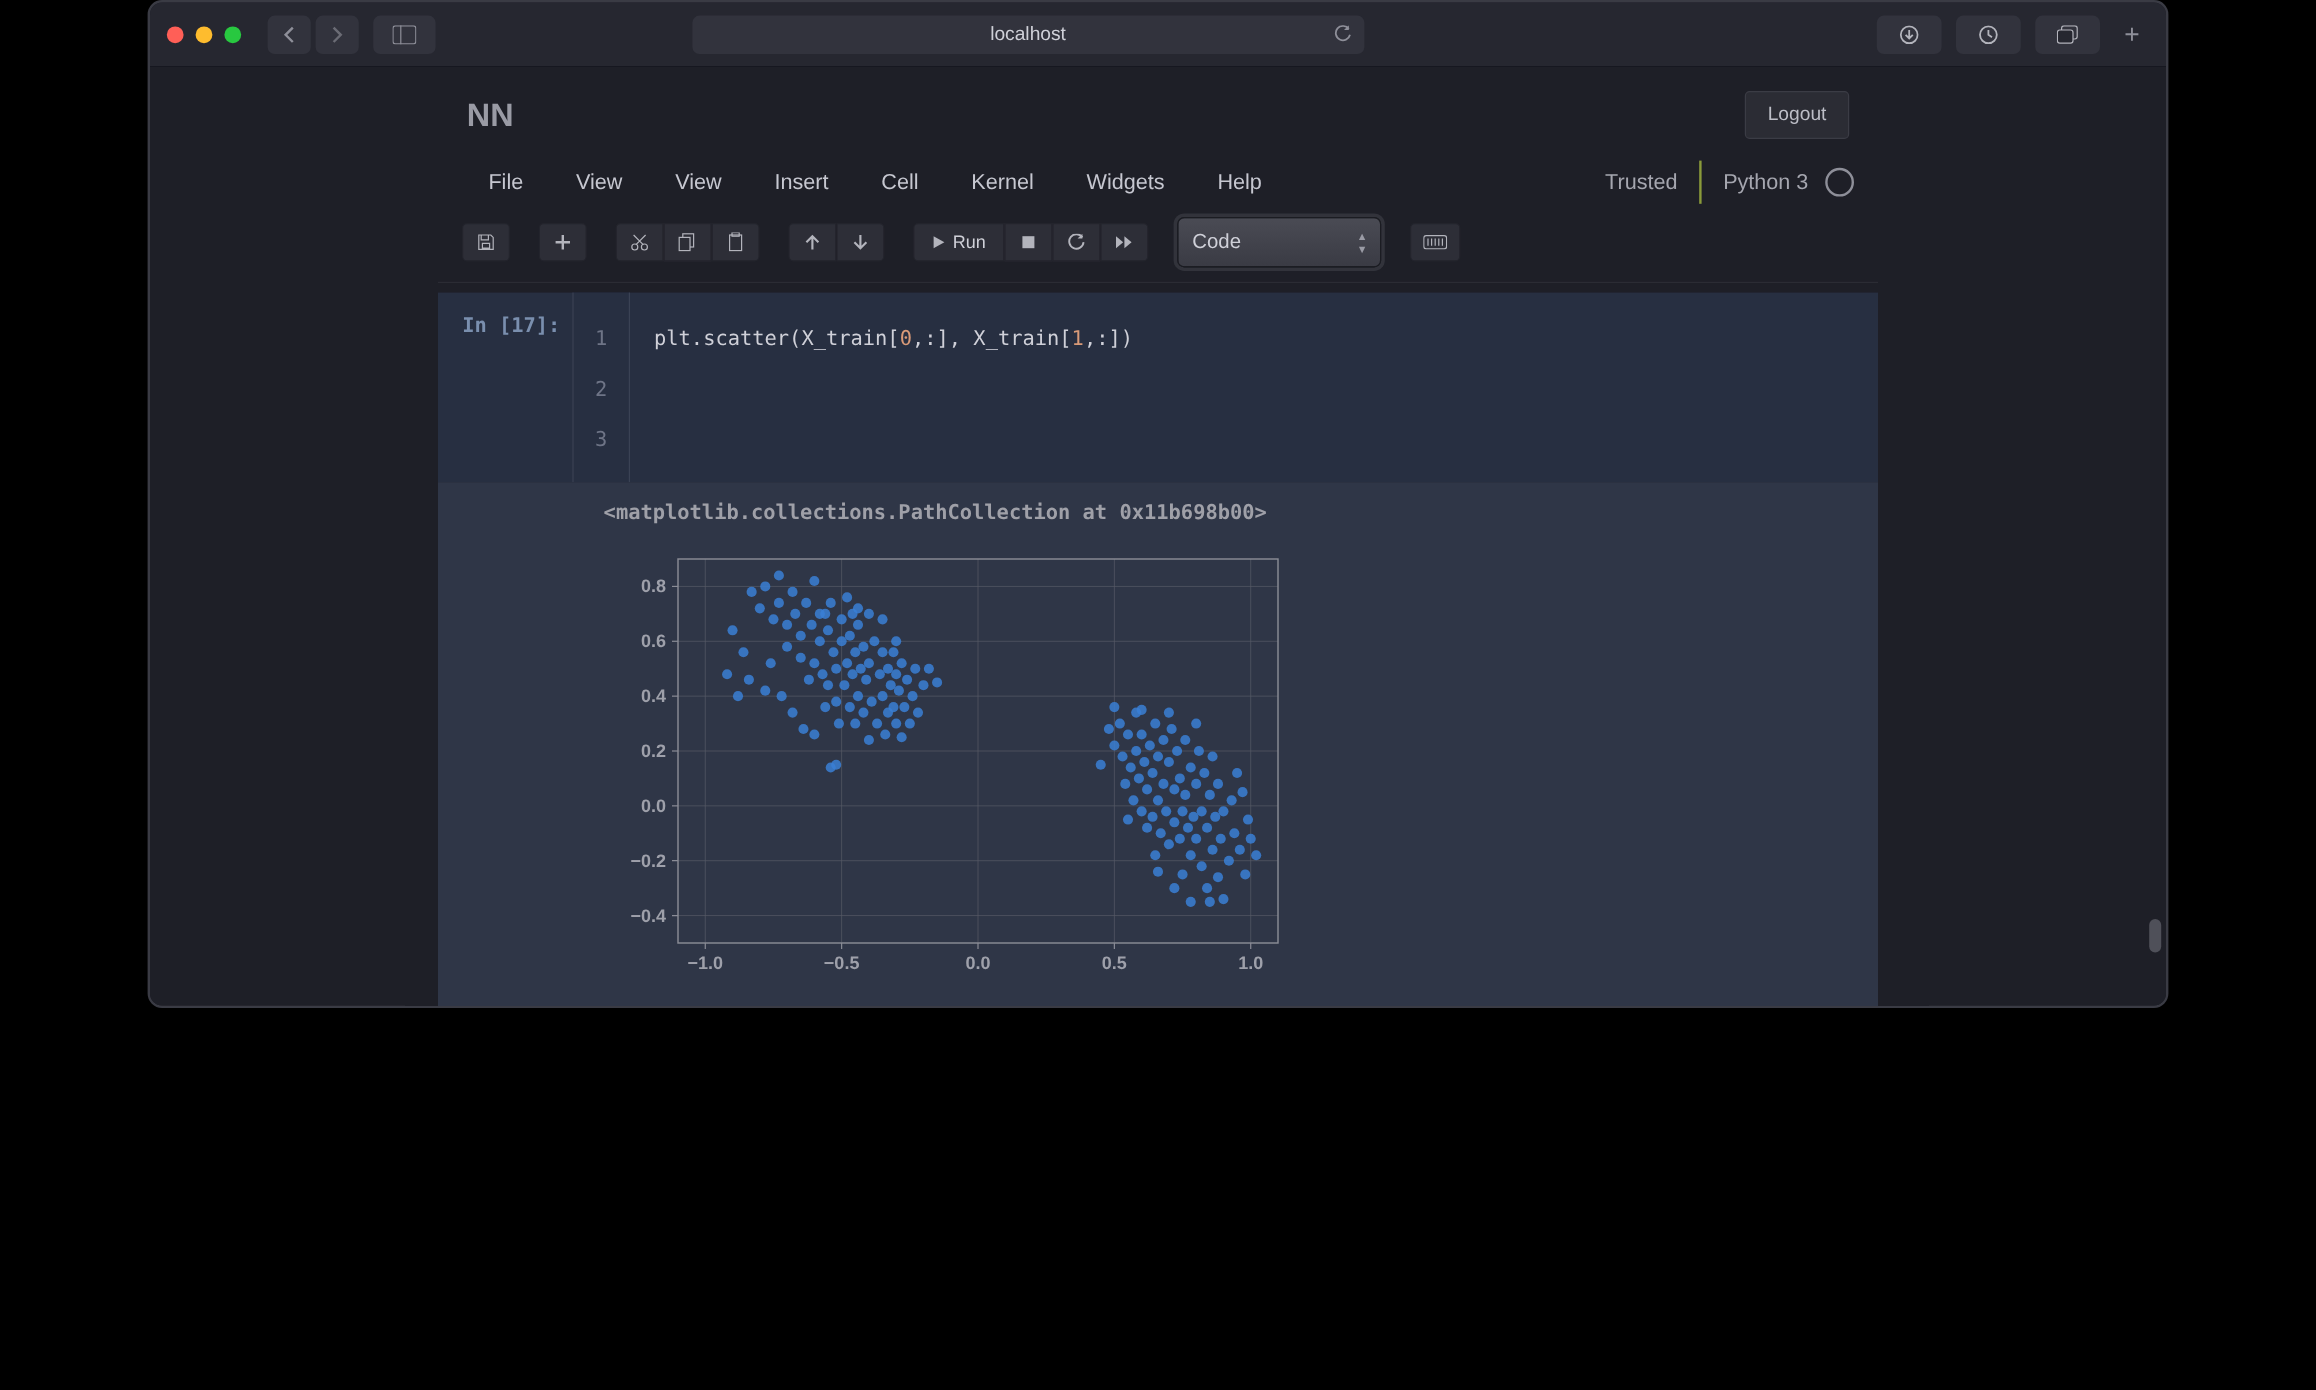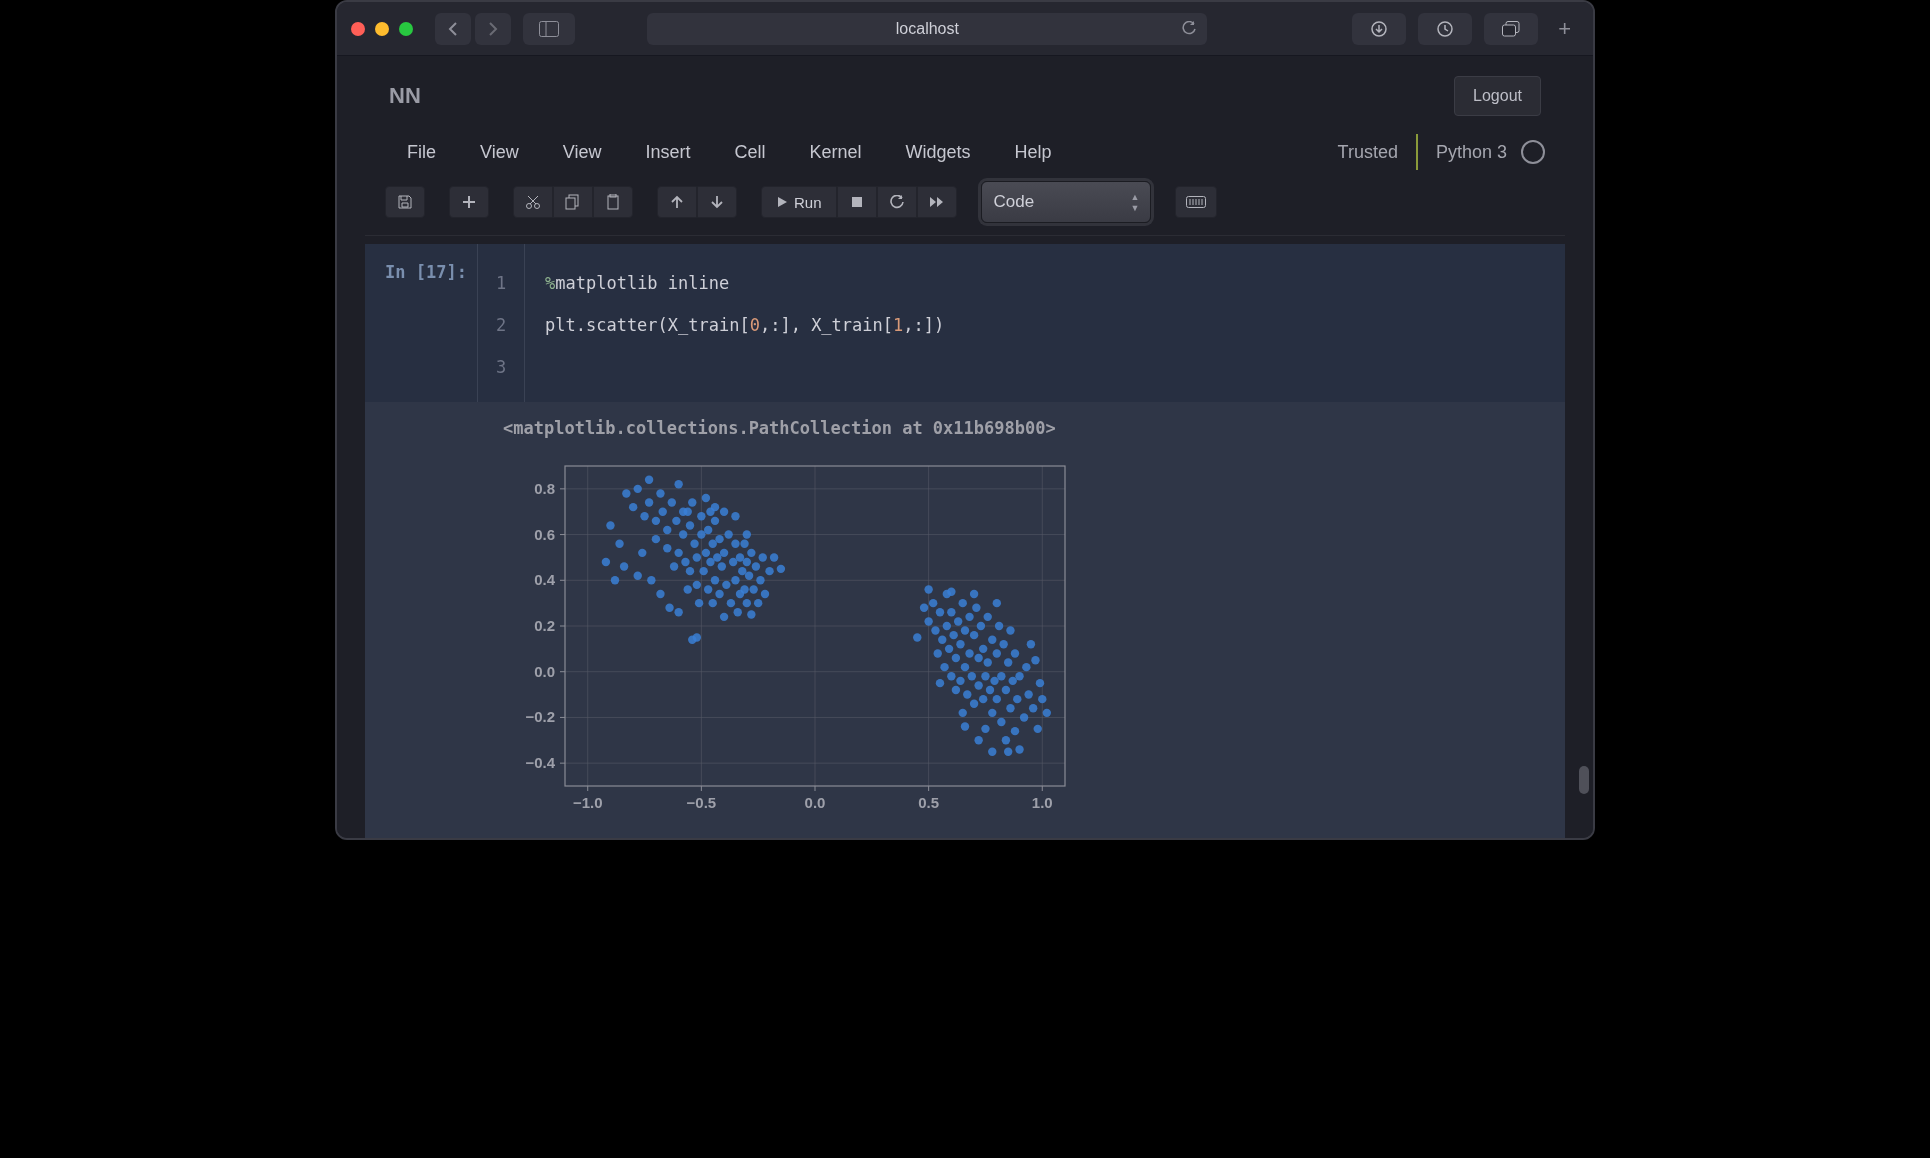--- a/index.html
+++ b/index.html
@@ -1,19 +1,19 @@
 <!DOCTYPE html>
 <html><head>
 <meta charset="utf-8">
 <style>
   * { margin: 0; padding: 0; box-sizing: border-box; }
   html, body { width: 100%; height: 100%; background: #000; font-family: -apple-system, BlinkMacSystemFont, "Segoe UI", Helvetica, Arial, sans-serif; }
   .browser-window {
     position: relative;
-    width: 1260px;
+    width: 1684px;
     height: 840px;
     background: #1e1f27;
     border: 2px solid #3a3b44;
     border-radius: 12px;
     overflow: hidden;
     margin: 0 auto;
   }
   .titlebar {
     display: flex;
     align-items: center;
@@ -45,21 +45,21 @@
   .scroll-indicator { position: absolute; right: 4px; top: 710px; width: 10px; height: 28px; background: #4f5059; border-radius: 5px; }
 
   .notebook-header {
     display: flex;
     align-items: center;
     padding: 20px 24px 0 24px;
     justify-content: space-between;
     max-width: 1200px;
     margin: 0 auto;
   }
-  .nb-title { color: #9a9ba5; font-size: 22px; font-weight: 600; }
+  .nb-title { color: #9a9ba5; font-size: 27px; font-weight: 600; }
   .logout-btn { background: #2b2c34; border: 1px solid #3b3c45; color: #bdbec7; font-size: 16px; padding: 10px 18px; border-radius: 4px; }
 
   .menu-row {
     display: flex;
     align-items: flex-start;
     padding: 18px 20px 10px 20px;
     max-width: 1200px;
     margin: 0 auto;
     gap: 16px;
   }
@@ -304,21 +304,20 @@
 
     <div class="cell-area">
       <div class="cell">
         <div class="prompt-col"><span class="prompt-label">In [17]:</span></div>
         <div class="gutter">
           <div class="gutter-num">1</div>
           <div class="gutter-num">2</div>
           <div class="gutter-num">3</div>
         </div>
         <div class="code-col">
-          <div class="code-line"><span class="magic">%</span><span>matplotlib inline</span></div>
           <div class="code-line"><span>plt.scatter(X_train[</span><span class="num">0</span><span>,:], X_train[</span><span class="num">1</span><span>,:])</span></div>
         </div>
       </div>
     </div>
 
     <div class="output-area">
       <div class="output-margin"></div>
       <div class="output-cell" style="margin-left:-124px; padding-left:152px;">
         <div style="margin-left:-14px;">
         <div class="output-text">&lt;matplotlib.collections.PathCollection at 0x11b698b00&gt;</div>

